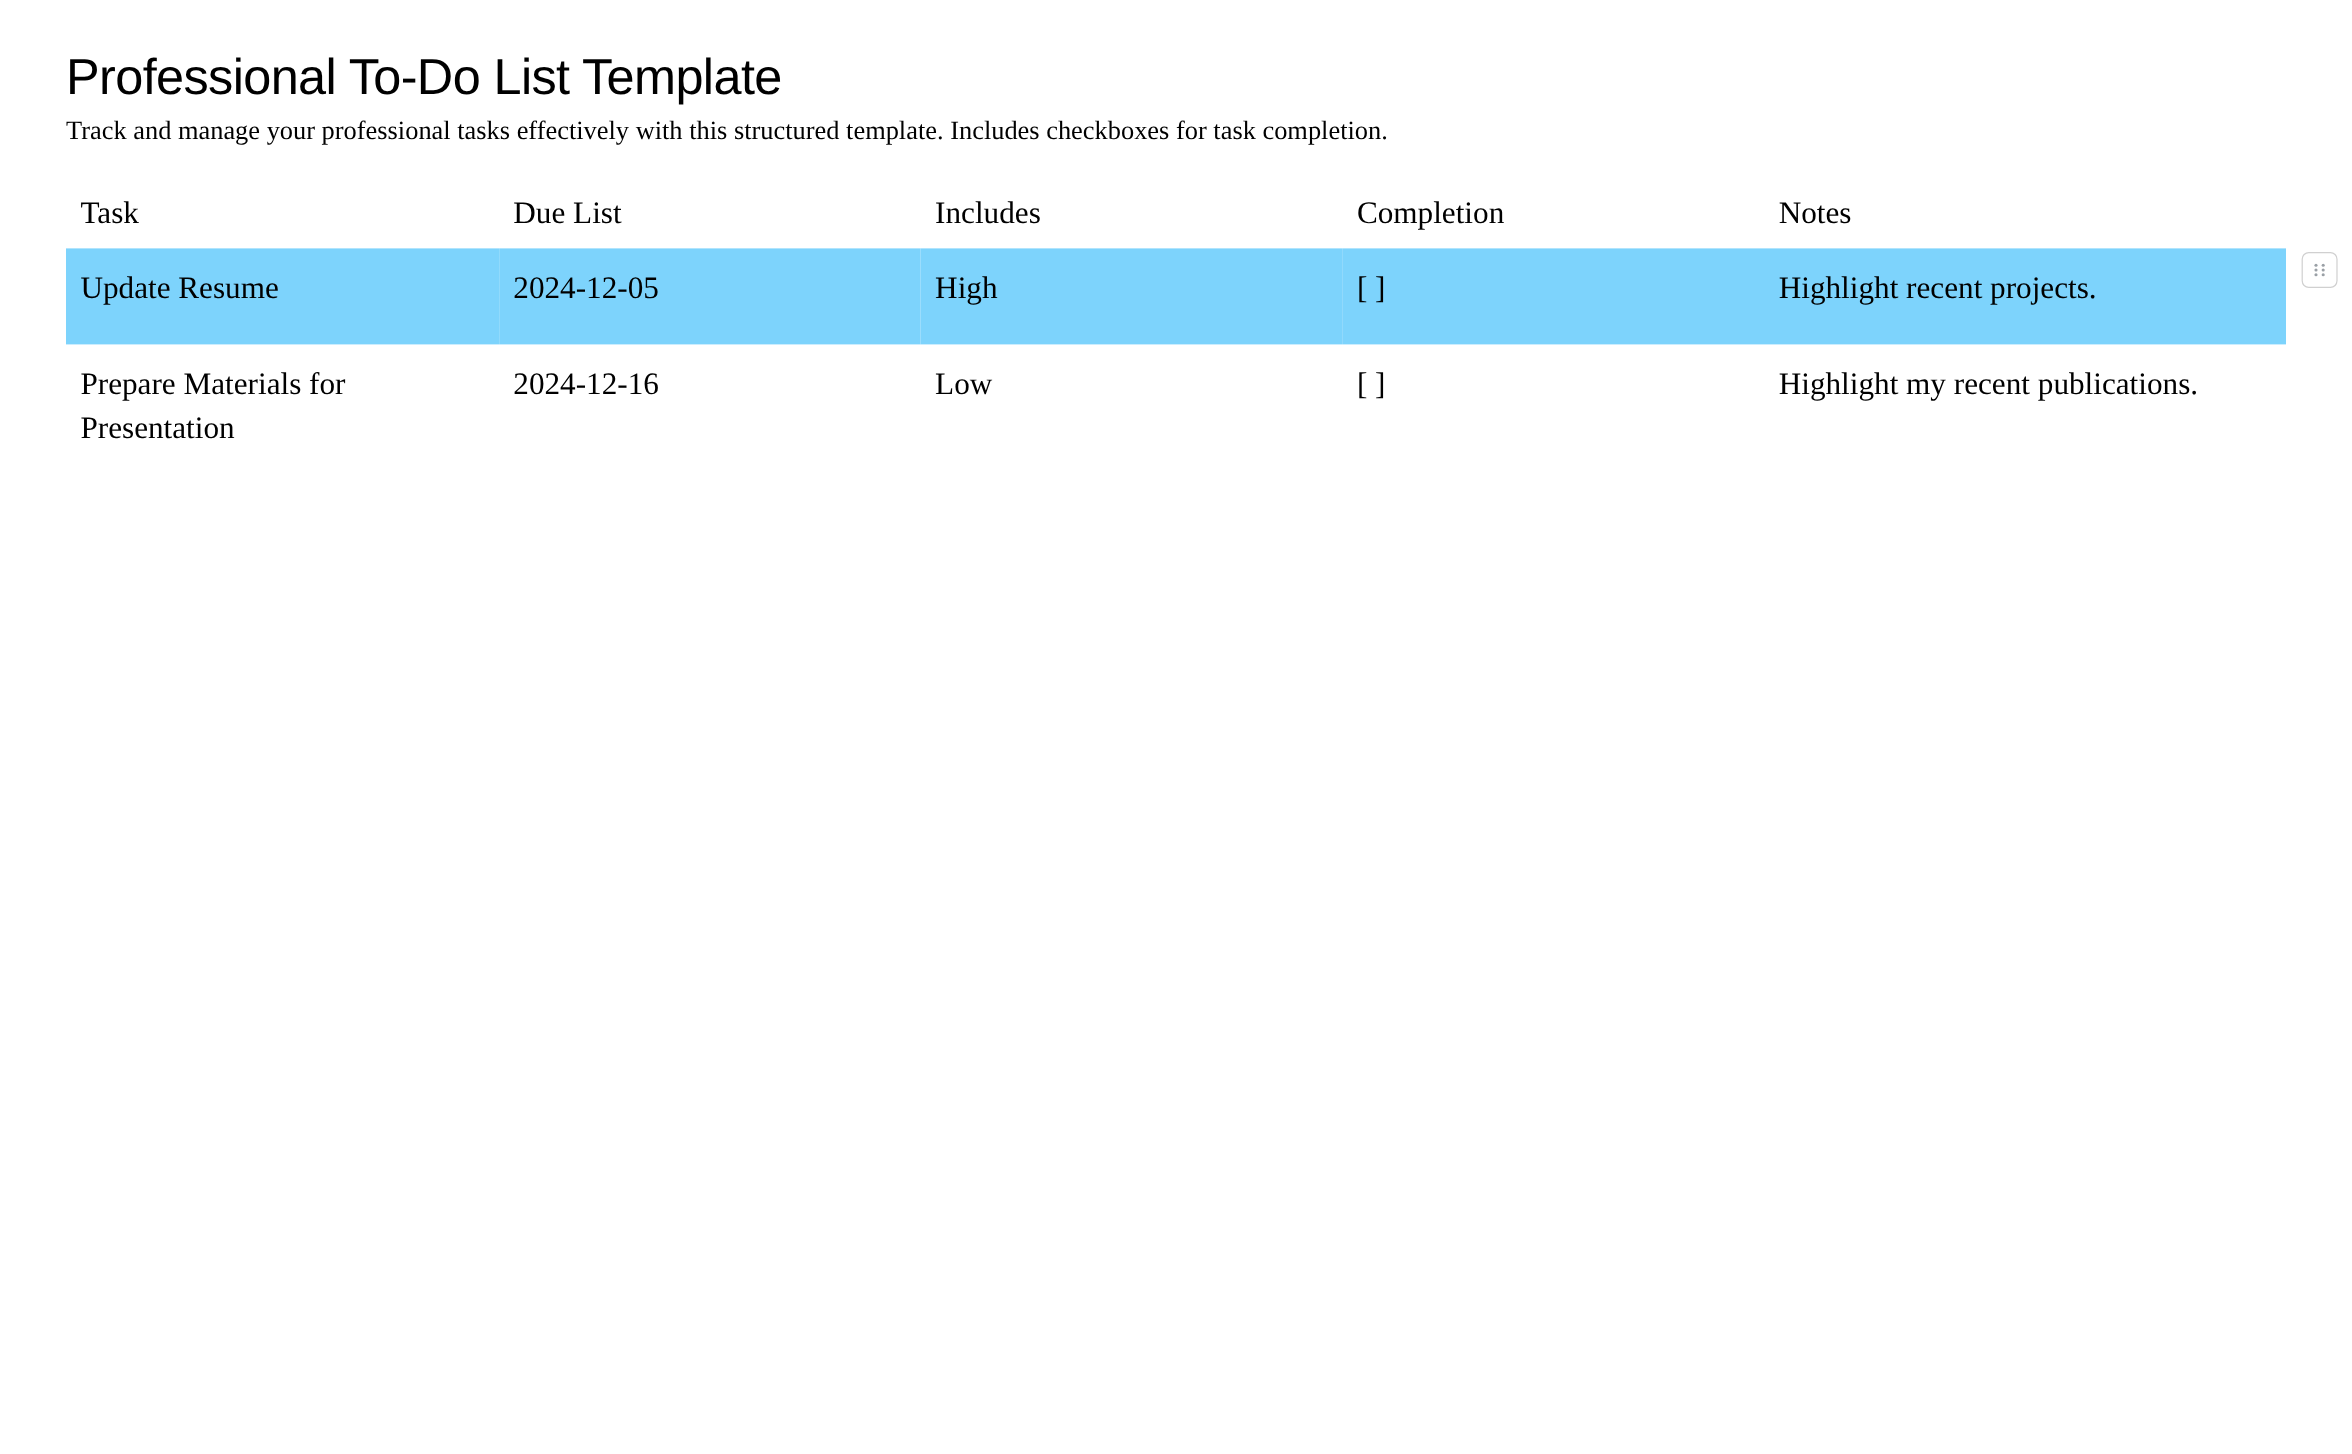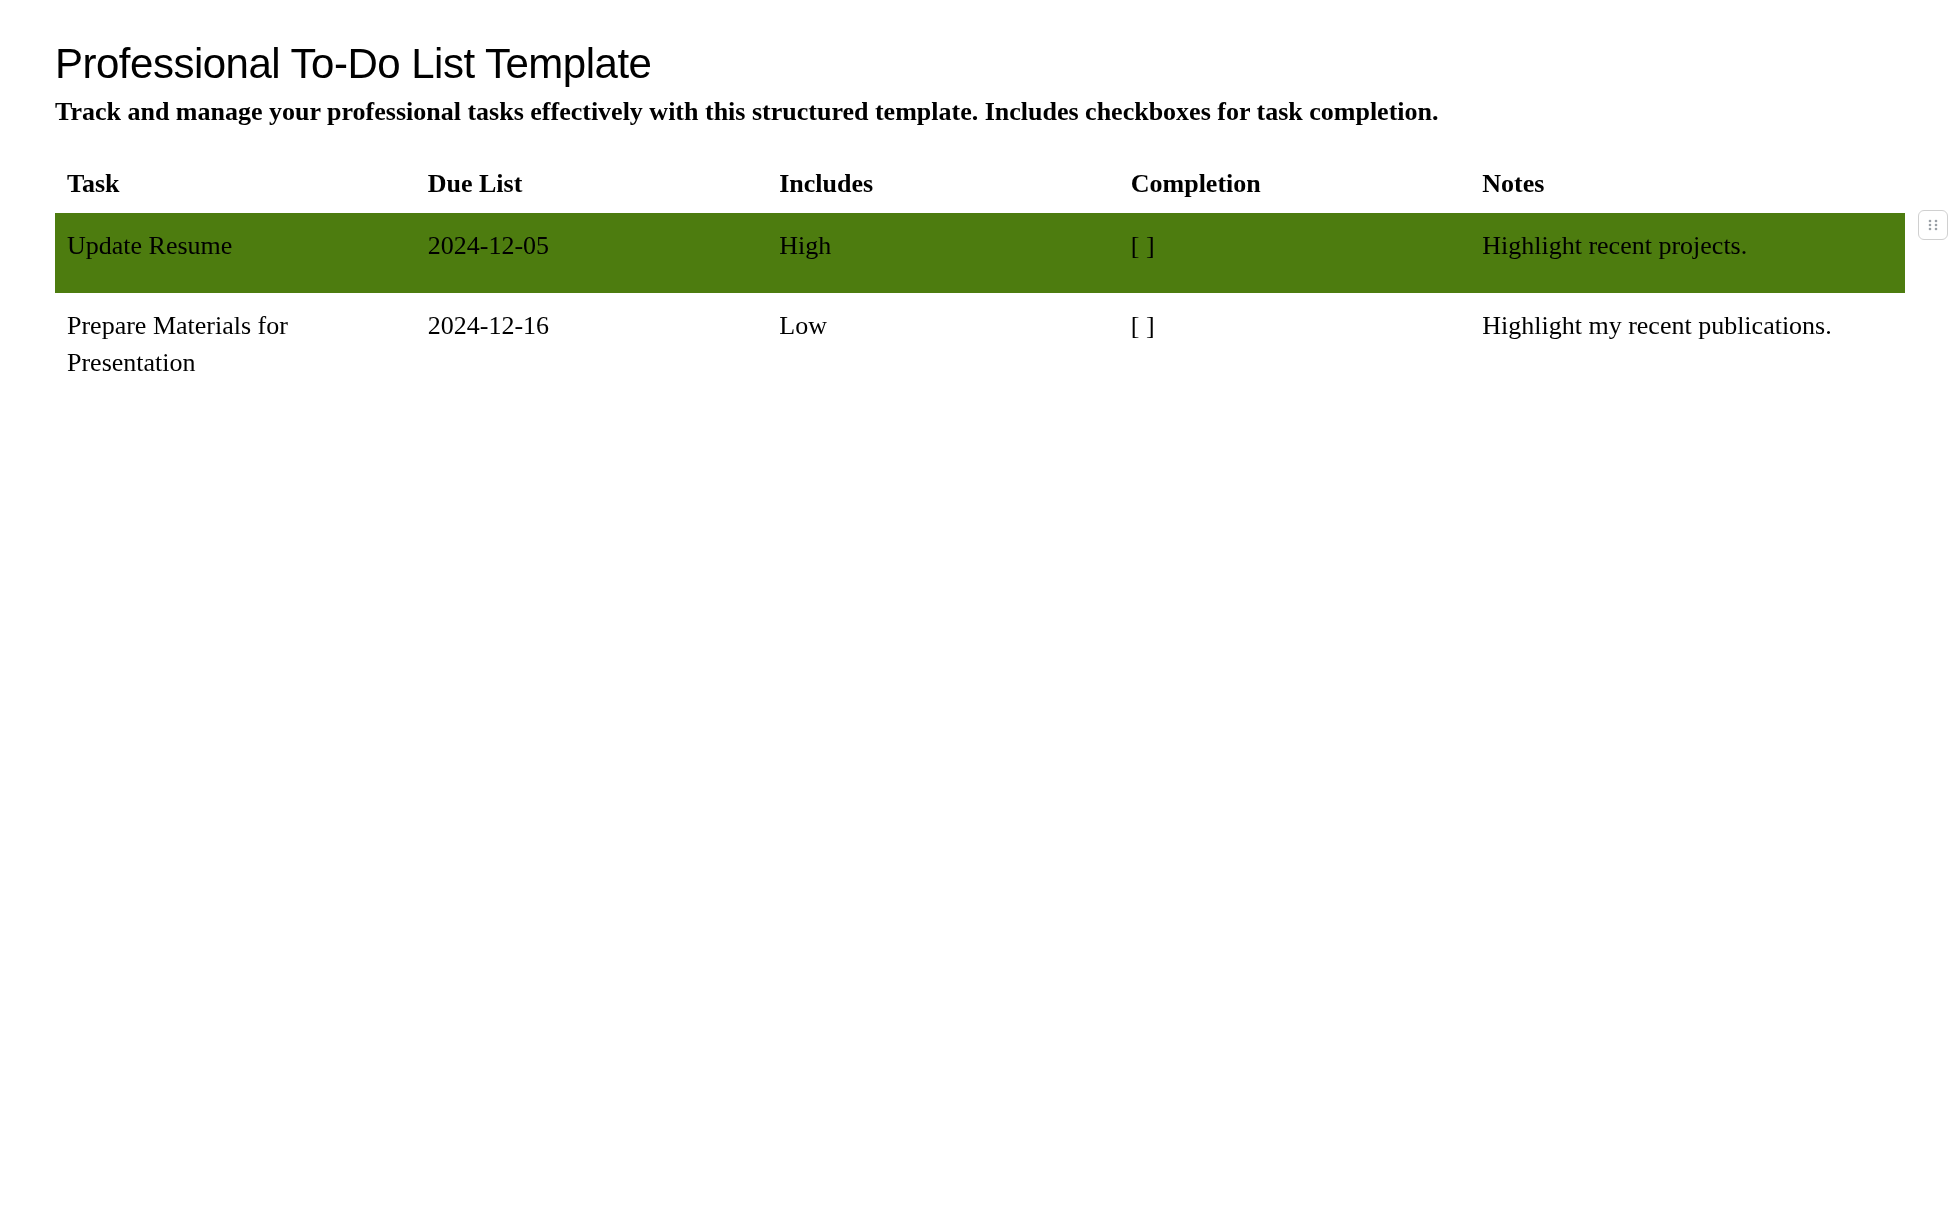--- a/index.html
+++ b/index.html
@@ -10,44 +10,44 @@
       color: #000;
     }
     .page-title {
       font-family: Arial, Helvetica, sans-serif;
       font-size: 42px;
       font-weight: 400;
       margin: 0 0 4px 0;
       letter-spacing: -0.5px;
     }
     .page-subtitle {
-      font-size: 26px;
+      font-size: 22px;
       line-height: 1.5;
       margin: 0 0 24px 0;
-      font-weight: 700;
+      font-weight: 400;
     }
     table {
       width: 100%;
       border-collapse: collapse;
       font-size: 26px;
       table-layout: fixed;
     }
     thead th {
       text-align: left;
-      font-weight: 700;
+      font-weight: 400;
       padding: 14px 12px;
       vertical-align: top;
     }
     tbody td {
       padding: 14px 12px 28px 12px;
       vertical-align: top;
       line-height: 1.45;
     }
     tbody tr.highlight td {
-      background: #4d7c0f;
+      background: #7dd3fc;
     }
     col.col-task { width: 19.5%; }
     col.col-due  { width: 19%; }
     col.col-prio { width: 19%; }
     col.col-comp { width: 19%; }
     col.col-notes{ width: 23.5%; }
 
     .drag-handle {
       position: absolute;
       right: 12px;

